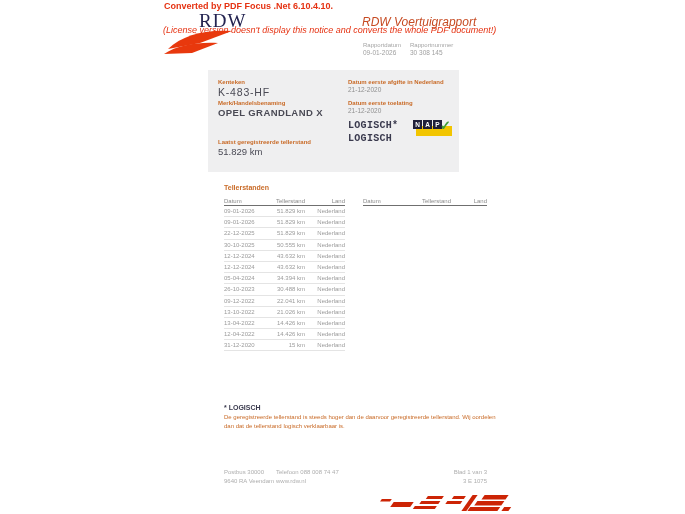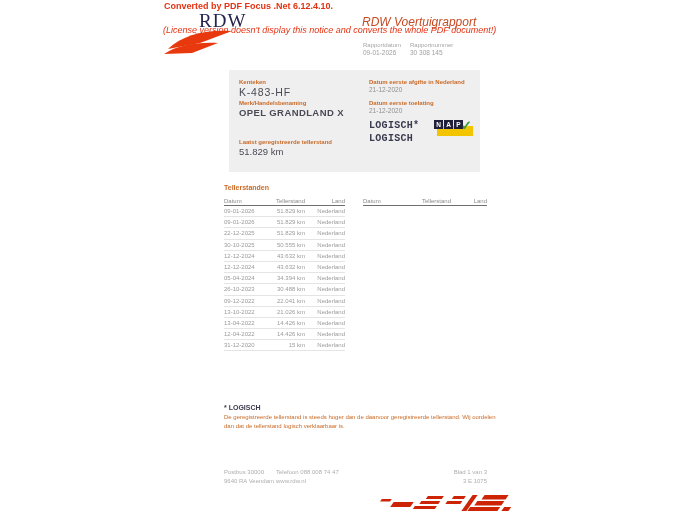--- a/index.html
+++ b/index.html
@@ -13,21 +13,21 @@
 
   
   .logo-text{left:199px;top:10px;font-family:"Liberation Serif",serif;font-size:19px;
              color:#232350;letter-spacing:1px;}
   .logo-swoosh{left:162px;top:27px;}
   .title{left:362px;top:15px;font-size:12px;color:#c64a22;white-space:nowrap;font-style:italic;}
   .meta-label{font-size:6px;color:#a5a5a5;white-space:nowrap;}
   .meta-value{font-size:6.5px;color:#a0a0a0;white-space:nowrap;}
 
   
-  .panel{left:229px;top:70px;width:251px;height:102px;background:#efeff0;}
+  .panel{left:208px;top:70px;width:251px;height:102px;background:#efeff0;}
   .f-label{position:absolute;font-size:6px;color:#c96b28;font-weight:bold;white-space:nowrap;}
   .f-value{position:absolute;color:#4a4a55;white-space:nowrap;}
   .f-value-sm{position:absolute;font-size:6.5px;color:#8f8f8f;white-space:nowrap;}
   .verdict{position:absolute;font-size:10px;font-weight:bold;color:#3a3a4e;letter-spacing:.3px;font-family:Liberation Mono, monospace;}
 
   
   .nap{position:absolute;left:205px;top:50px;width:42px;height:18px;}
   .nap-yellow{position:absolute;left:3px;top:6px;width:36px;height:10px;background:#f2c500;}
   .nap-tile{position:absolute;top:0;width:9px;height:9px;background:#20203a;color:#fff;
             font-size:6.5px;font-weight:bold;text-align:center;line-height:9px;}
@@ -54,21 +54,21 @@
   .foot{font-size:6px;color:#aeaeae;line-height:9px;white-space:nowrap;}
   .foot-right{text-align:right;}
 
   .bottom-graphic{left:372px;top:493px;}
 </style>
 </head>
 <body>
 
 <div class="page">
 
-  <div class="abs notice1">Converted by PDF Focus .Net 6.12.4.10.</div>
+  <div class="abs notice1">Converted by PDF Focus .Net 6.10.4.10.</div>
   <div class="abs notice2">(License version doesn't display this notice and converts the whole PDF document!)</div>
 
   <svg class="abs logo-swoosh" width="72" height="30" viewBox="0 0 72 30">
     <path d="M6 22 C20 8 44 2 70 4 L38 16 Z" fill="#e8380d"></path>
     <path d="M2 27 C16 18 34 15 56 16 L30 26 Z" fill="#e8380d"></path>
   </svg>
   <div class="abs logo-text">RDW</div>
 
   <div class="abs title">RDW Voertuigrapport</div>
   <div class="abs meta-label" style="left:363px;top:42px;">Rapportdatum</div>

